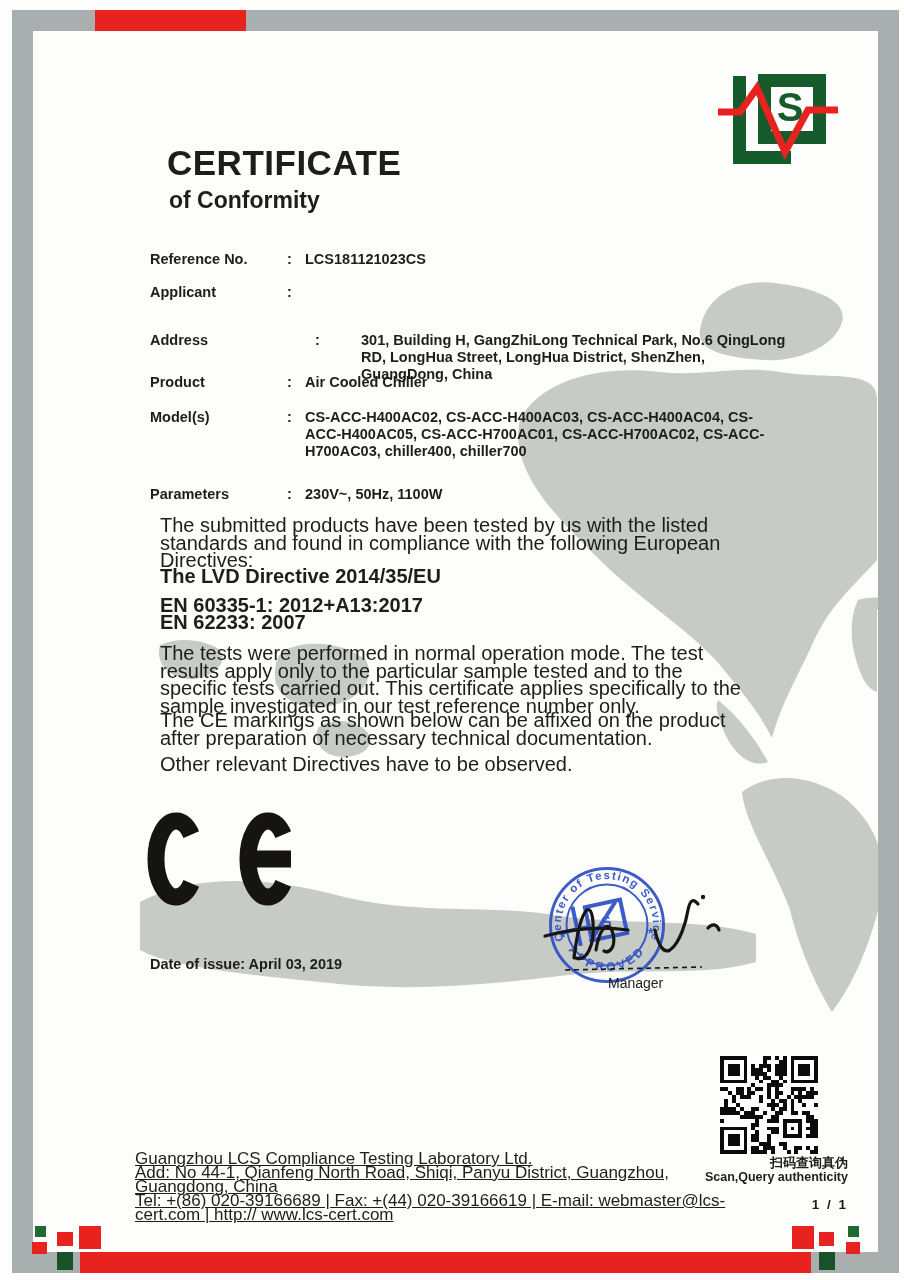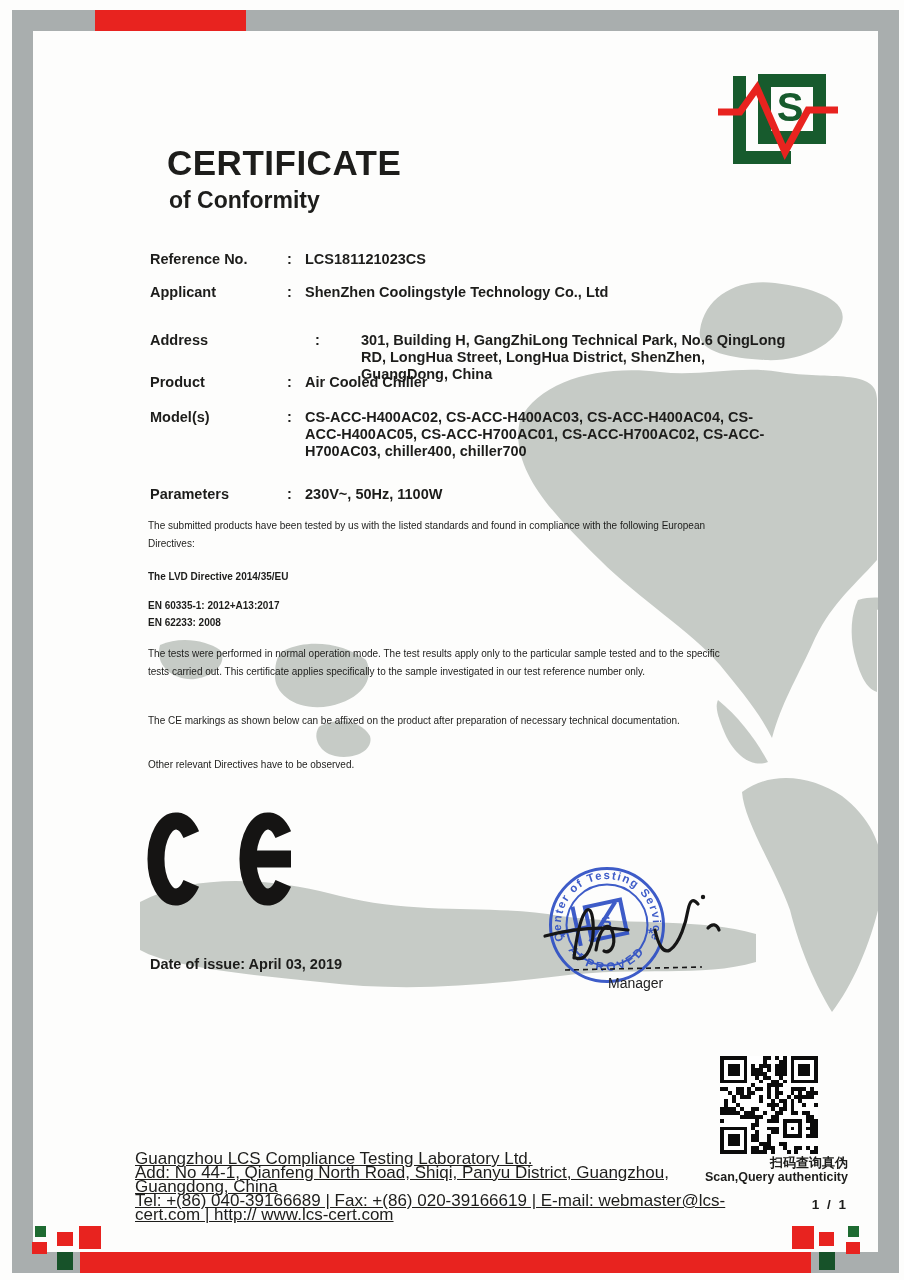--- a/index.html
+++ b/index.html
@@ -14,21 +14,21 @@
   .map{position:absolute;left:0;top:0;z-index:1;pointer-events:none;}
   
   .content{z-index:3;}
   .title-main{position:absolute;left:167px;top:143px;font-size:35px;font-weight:bold;letter-spacing:.5px;z-index:3;}
   .title-sub{position:absolute;left:169px;top:187px;font-size:23px;font-weight:bold;z-index:3;}
   .frow{position:absolute;left:150px;display:flex;width:645px;font-weight:bold;
         font-size:14.5px;line-height:17px;z-index:3;}
   .flabel{width:137px;}
   .fcolon{width:18px;}
   .fvalue{flex:1;max-width:478px;}
-  .para{position:absolute;left:148px;width:585px;font-size:10px;line-height:17.5px;z-index:3;}
+  .para{position:absolute;left:160px;width:585px;font-size:20px;line-height:17.5px;z-index:3;}
   .bold{font-weight:bold;}
   .date-issue{position:absolute;left:150px;top:956px;font-size:14.5px;font-weight:bold;z-index:4;}
   .manager{position:absolute;left:608px;top:975px;font-size:14px;color:#222;z-index:5;}
   
   .footer-left{position:absolute;left:135px;top:1152px;width:610px;font-size:17px;line-height:14px;z-index:4;text-decoration:underline;}
   .qr-captions{position:absolute;left:688px;top:1155px;width:160px;text-align:right;z-index:4;}
   .qr-zh{font-size:13px;font-weight:bold;line-height:15px;}
   .qr-en{font-size:12.5px;font-weight:bold;line-height:14px;}
   .qr-page{font-size:13.5px;font-weight:bold;margin-top:13px;letter-spacing:2px;}
   svg{display:block;}
@@ -84,21 +84,20 @@
   <div class="title-sub">of Conformity</div>
 
   <div class="frow" style="top:251px;">
     <div class="flabel">Reference No.</div>
     <div class="fcolon">:</div>
     <div class="fvalue">LCS181121023CS</div>
   </div>
   <div class="frow" style="top:284px;">
     <div class="flabel">Applicant</div>
     <div class="fcolon">:</div>
-    <div class="fvalue">ShenZhen Coolingstyle Technology Co., Ltd</div>
   </div>
   <div class="frow" style="top:332px;gap:28px;">
     <div class="flabel">Address</div>
     <div class="fcolon">:</div>
     <div class="fvalue">301, Building H, GangZhiLong Technical Park, No.6 QingLong RD, LongHua Street, LongHua District, ShenZhen, GuangDong, China</div>
   </div>
   <div class="frow" style="top:374px;">
     <div class="flabel">Product</div>
     <div class="fcolon">:</div>
     <div class="fvalue">Air Cooled Chiller</div>
@@ -110,21 +109,21 @@
   </div>
   <div class="frow" style="top:486px;">
     <div class="flabel">Parameters</div>
     <div class="fcolon">:</div>
     <div class="fvalue">230V~, 50Hz, 1100W</div>
   </div>
 
   <div class="para" style="top:517px;">The submitted products have been tested by us with the listed standards and found in compliance with the following European Directives:</div>
   <div class="para bold" style="top:568px;">The LVD Directive 2014/35/EU</div>
   <div class="para bold" style="top:597px;">EN 60335-1: 2012+A13:2017</div>
-  <div class="para bold" style="top:614px;">EN 62233: 2008</div>
+  <div class="para bold" style="top:614px;">EN 62233: 2007</div>
   <div class="para" style="top:645px;">The tests were performed in normal operation mode. The test results apply only to the particular sample tested and to the specific tests carried out. This certificate applies specifically to the sample investigated in our test reference number only.</div>
   <div class="para" style="top:712px;">The CE markings as shown below can be affixed on the product after preparation of necessary technical documentation.</div>
   <div class="para" style="top:756px;">Other relevant Directives have to be observed.</div>
 
   <svg class="abs content" style="left:145px;top:810px;z-index:3;" width="170" height="110" viewBox="0 0 170 110">
     <g stroke="#151413" stroke-width="17" fill="none">
       <path d="M46.3,24.6 A20 38 0 1 0 46.3,73.4"></path>
       <path d="M138.3,24.6 A20 38 0 1 0 138.3,73.4"></path>
     </g>
     <rect x="110" y="40.5" width="36" height="17" fill="#151413"></rect>
@@ -376,21 +375,21 @@
         <rect x="17" y="24" width="1" height="1"></rect>
         <rect x="19" y="24" width="1" height="1"></rect>
         <rect x="23" y="24" width="1" height="1"></rect>
         <rect x="24" y="24" width="1" height="1"></rect>
       </g>
   </svg>
 
   <div class="footer-left">
     <div>Guangzhou LCS Compliance Testing Laboratory Ltd.</div>
     <div>Add: No 44-1, Qianfeng North Road, Shiqi, Panyu District, Guangzhou, Guangdong, China</div>
-    <div>Tel: +(86) 040-39166689  |  Fax: +(86) 020-39166619  |  E-mail: webmaster@lcs-cert.com  |  http:// www.lcs-cert.com</div>
+    <div>Tel: +(86) 020-39166689  |  Fax: +(44) 020-39166619  |  E-mail: webmaster@lcs-cert.com  |  http:// www.lcs-cert.com</div>
   </div>
   <div class="qr-captions">
     <div class="qr-zh">扫码查询真伪</div>
     <div class="qr-en">Scan,Query authenticity</div>
     <div class="qr-page">1 / 1</div>
   </div>
 
 </div>
 
 </body></html>

